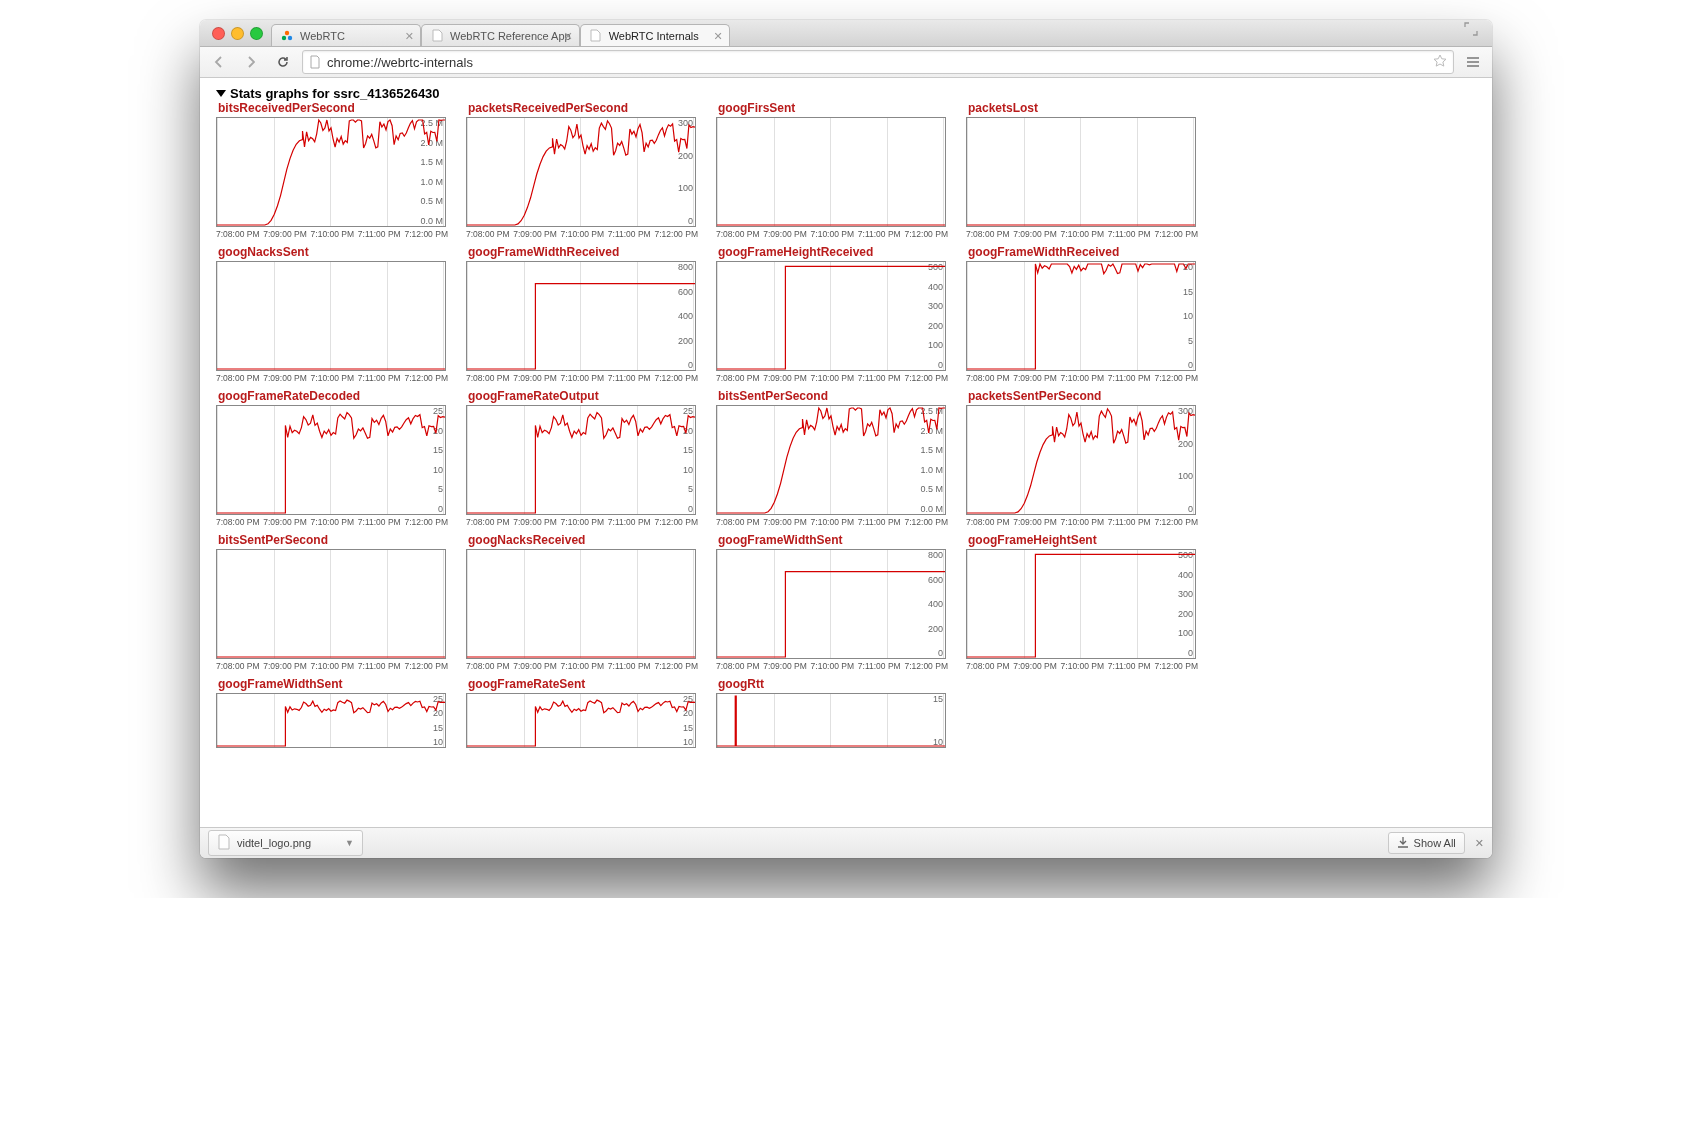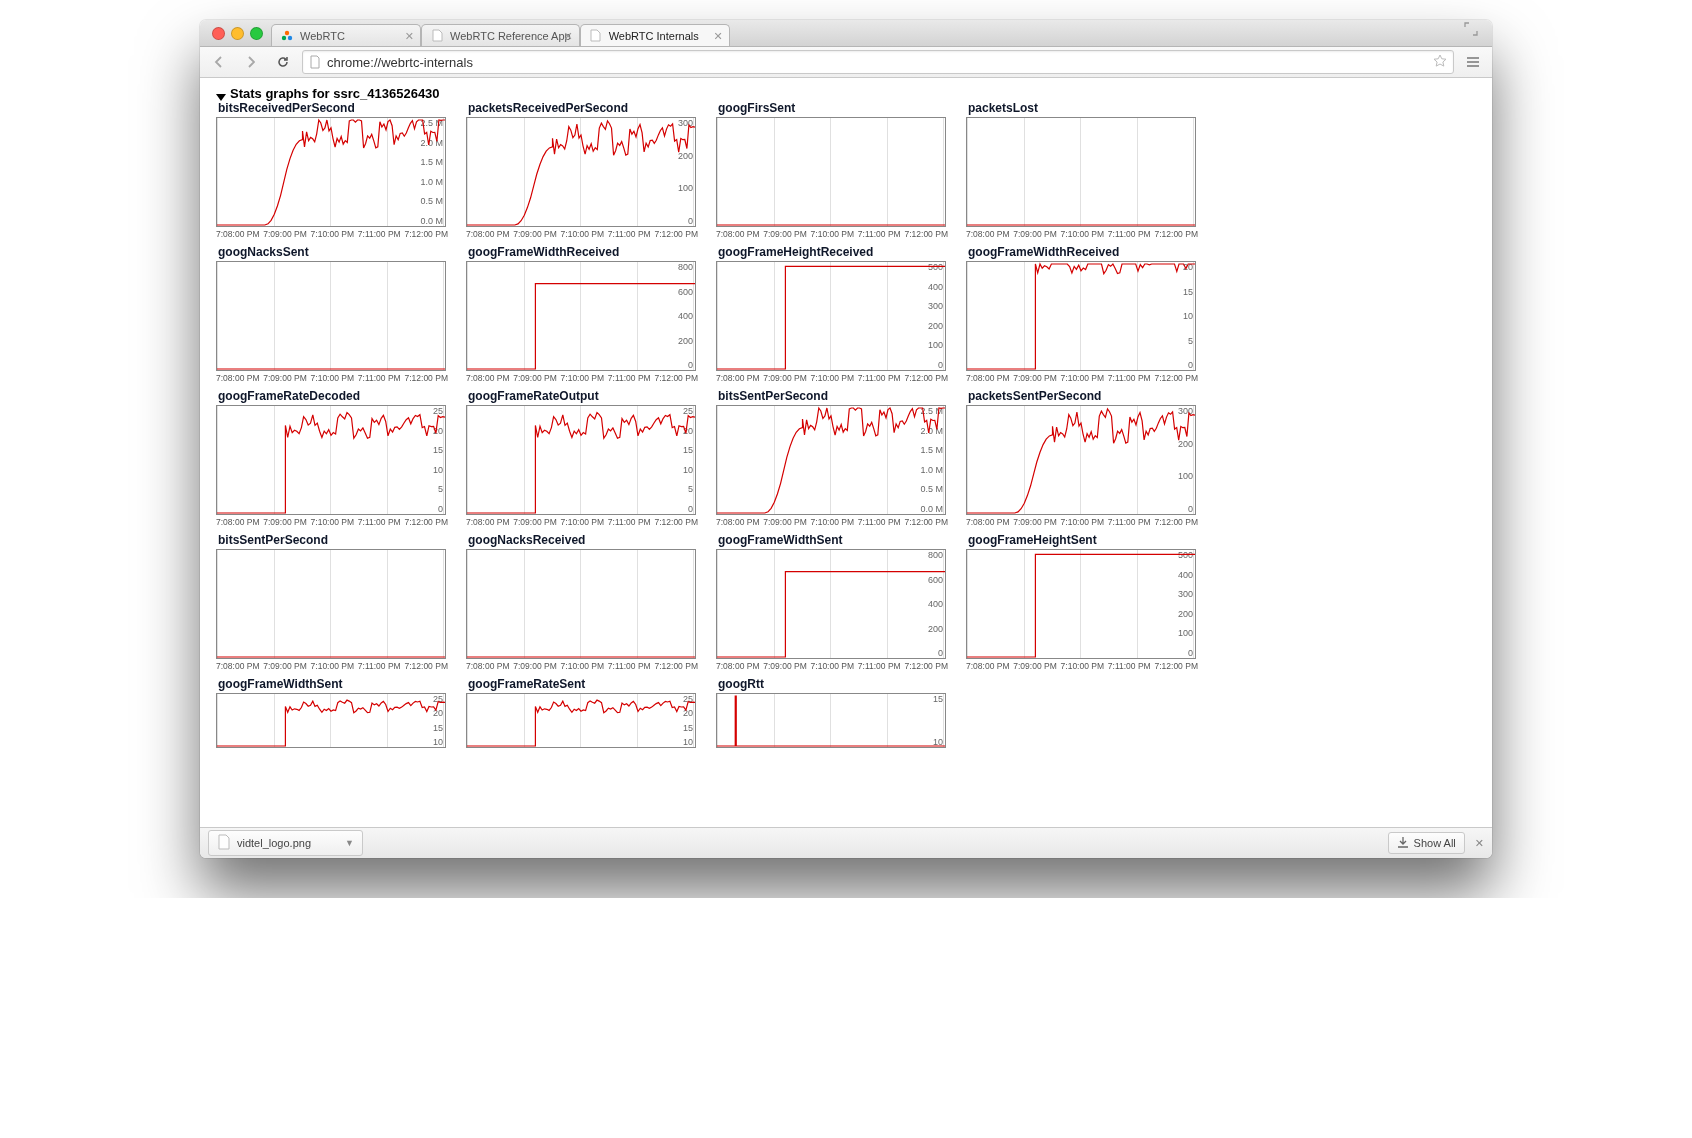--- a/index.html
+++ b/index.html
@@ -122,21 +122,21 @@
     overflow: hidden;
     padding: 8px 10px 0 16px;
     position: relative;
     display:flex;
     flex-direction:column;
   }
   .heading {
     font-size: 13px;
     font-weight: bold;
     color: #000;
-    display:flex; align-items:flex-end; gap:4px;
+    display:flex; align-items:center; gap:4px;
   }
   .heading .disclosure {
     width: 0; height: 0;
     border-left: 5px solid transparent;
     border-right: 5px solid transparent;
     border-top: 7px solid #000;
     display:inline-block;
   }
   .meta-lines { color: #888; font-size: 11px; line-height: 1.25; margin: 2px 0 6px 2px; }
 
@@ -147,21 +147,21 @@
     row-gap: 6px;
     overflow:hidden;
   }
   .chart-cell {
     display:flex;
     flex-direction:column;
   }
   .chart-title {
     font-size: 12px;
     font-weight: 600;
-    color: #0f172a;
+    color: #b91c1c;
     margin-bottom: 2px;
     padding-left: 2px;
   }
   .chart-canvas {
     width: 230px;
     height: 110px;
     border: 1px solid #888;
     position: relative;
     background: #fff;
     box-sizing: border-box;

